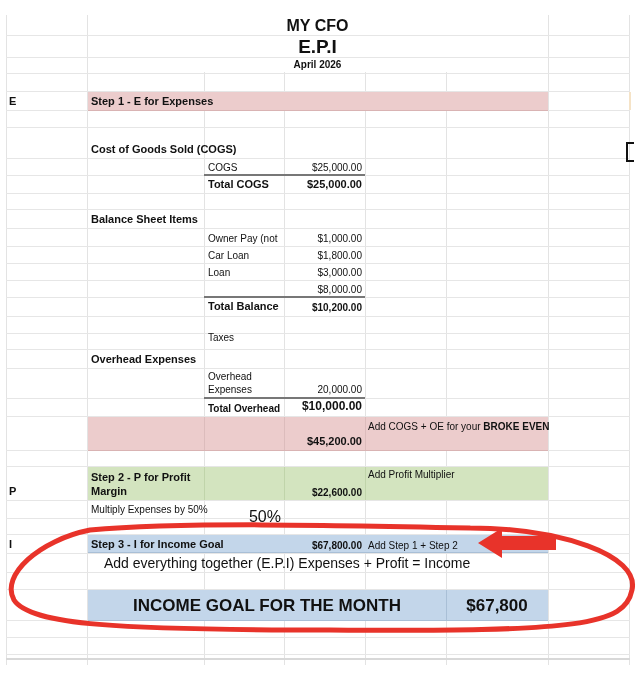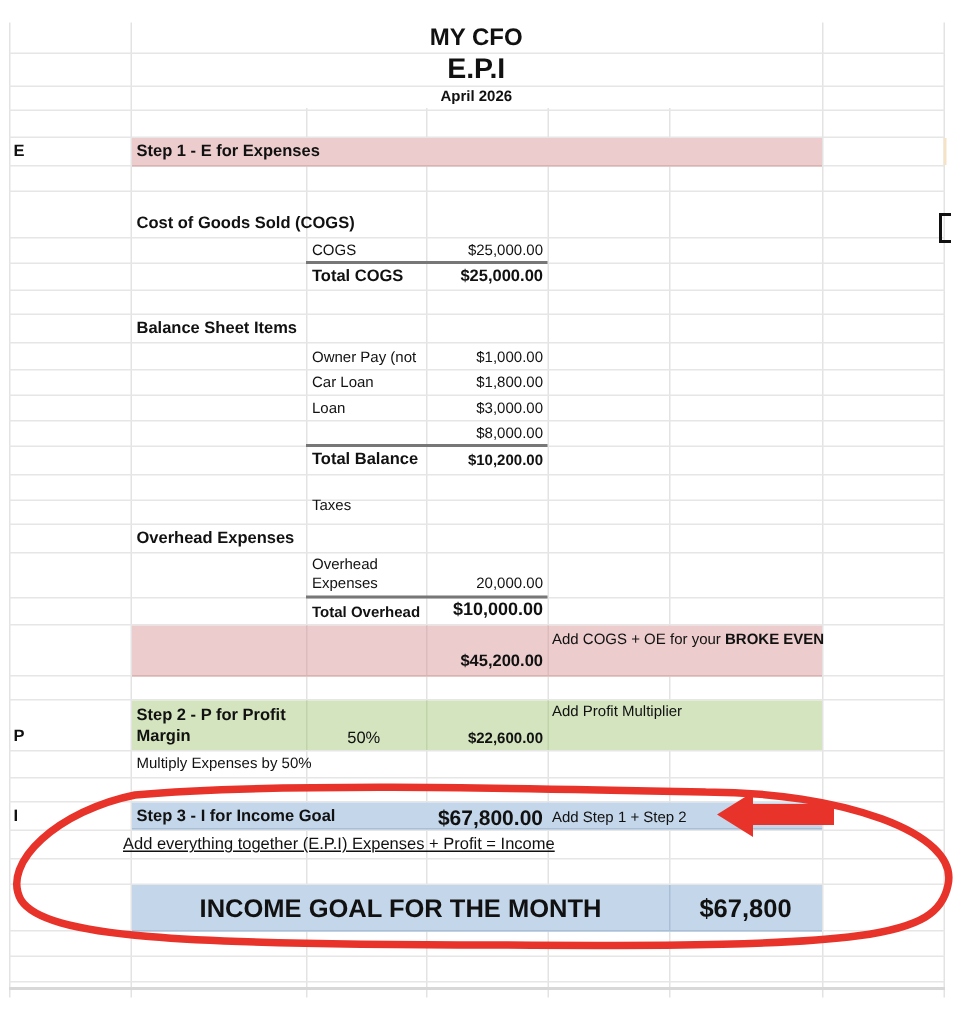--- a/index.html
+++ b/index.html
@@ -112,31 +112,31 @@
 </div>
 <div class="cell" style="left:368px;top:435px;font-size:10px;margin-top:38px;">number</div>
 
 <div class="fill-green" style="left:88px;top:467px;width:460px;height:33px;"></div>
 <div class="vline" style="left:204px;top:467px;height:33px;background:#c0d4aa;"></div>
 <div class="vline" style="left:284px;top:467px;height:33px;background:#c0d4aa;"></div>
 <div class="vline" style="left:365px;top:467px;height:33px;background:#c0d4aa;"></div>
 <div class="cell b" style="left:9px;top:485px;">P</div>
 <div class="cell b" style="left:91px;top:471px;">Step 2 - P for Profit</div>
 <div class="cell b" style="left:91px;top:485px;">Margin</div>
-<div class="cell r" style="left:204px;top:486px;width:77px;font-size:11px;text-align:center;">50%</div>
+<div class="cell r" style="left:204px;top:510px;width:77px;font-size:16px;">50%</div>
 <div class="cell b r" style="left:284px;top:486px;width:78px;font-size:10px;">$22,600.00</div>
 <div class="cell" style="left:368px;top:468px;font-size:10px;">Add Profit Multiplier</div>
 <div class="cell" style="left:91px;top:503px;font-size:10px;">Multiply Expenses by 50%</div>
 
 <div class="fill-blue" style="left:88px;top:535px;width:460px;height:17px;"></div>
 <div class="cell b" style="left:9px;top:538px;">I</div>
 <div class="cell b" style="left:91px;top:538px;">Step 3 - I for Income Goal</div>
-<div class="cell b r" style="left:284px;top:539px;width:78px;font-size:14px;">$67,800.00</div>
+<div class="cell b r" style="left:284px;top:539px;width:78px;font-size:10px;">$67,800.00</div>
 <div class="cell" style="left:368px;top:539px;font-size:10px;">Add Step 1 + Step 2</div>
-<div class="cell" style="left:82px;top:557px;font-size:11px;text-decoration:underline;">Add everything together (E.P.I) Expenses + Profit = Income</div>
+<div class="cell" style="left:104px;top:557px;font-size:14px;">Add everything together (E.P.I) Expenses + Profit = Income</div>
 
 <div class="fill-blue" style="left:88px;top:590px;width:460px;height:30px;"></div>
 <div class="vline" style="left:446px;top:590px;height:30px;background:#a9bfd6;"></div>
 <div class="cell b c" style="left:88px;top:596px;width:358px;font-size:17px;line-height:20px;">INCOME GOAL FOR THE MONTH</div>
 <div class="cell b c" style="left:446px;top:596px;width:102px;font-size:17px;line-height:20px;">$67,800</div>
 
 <svg style="position:absolute;left:0;top:0;" width="640" height="675" viewBox="0 0 640 675">
   <path d="M 470 528 C 560 528, 640 555, 632 590 C 625 625, 580 632, 330 630 C 120 630, 30 625, 14 600 C 0 575, 40 540, 90 530 C 180 522, 330 525, 470 528" fill="none" stroke="#e8332a" stroke-width="5" stroke-linecap="round"></path>
   <polygon points="478,543 502,528 502,536 556,536 556,550 502,550 502,558" fill="#e8332a"></polygon>
 </svg>

